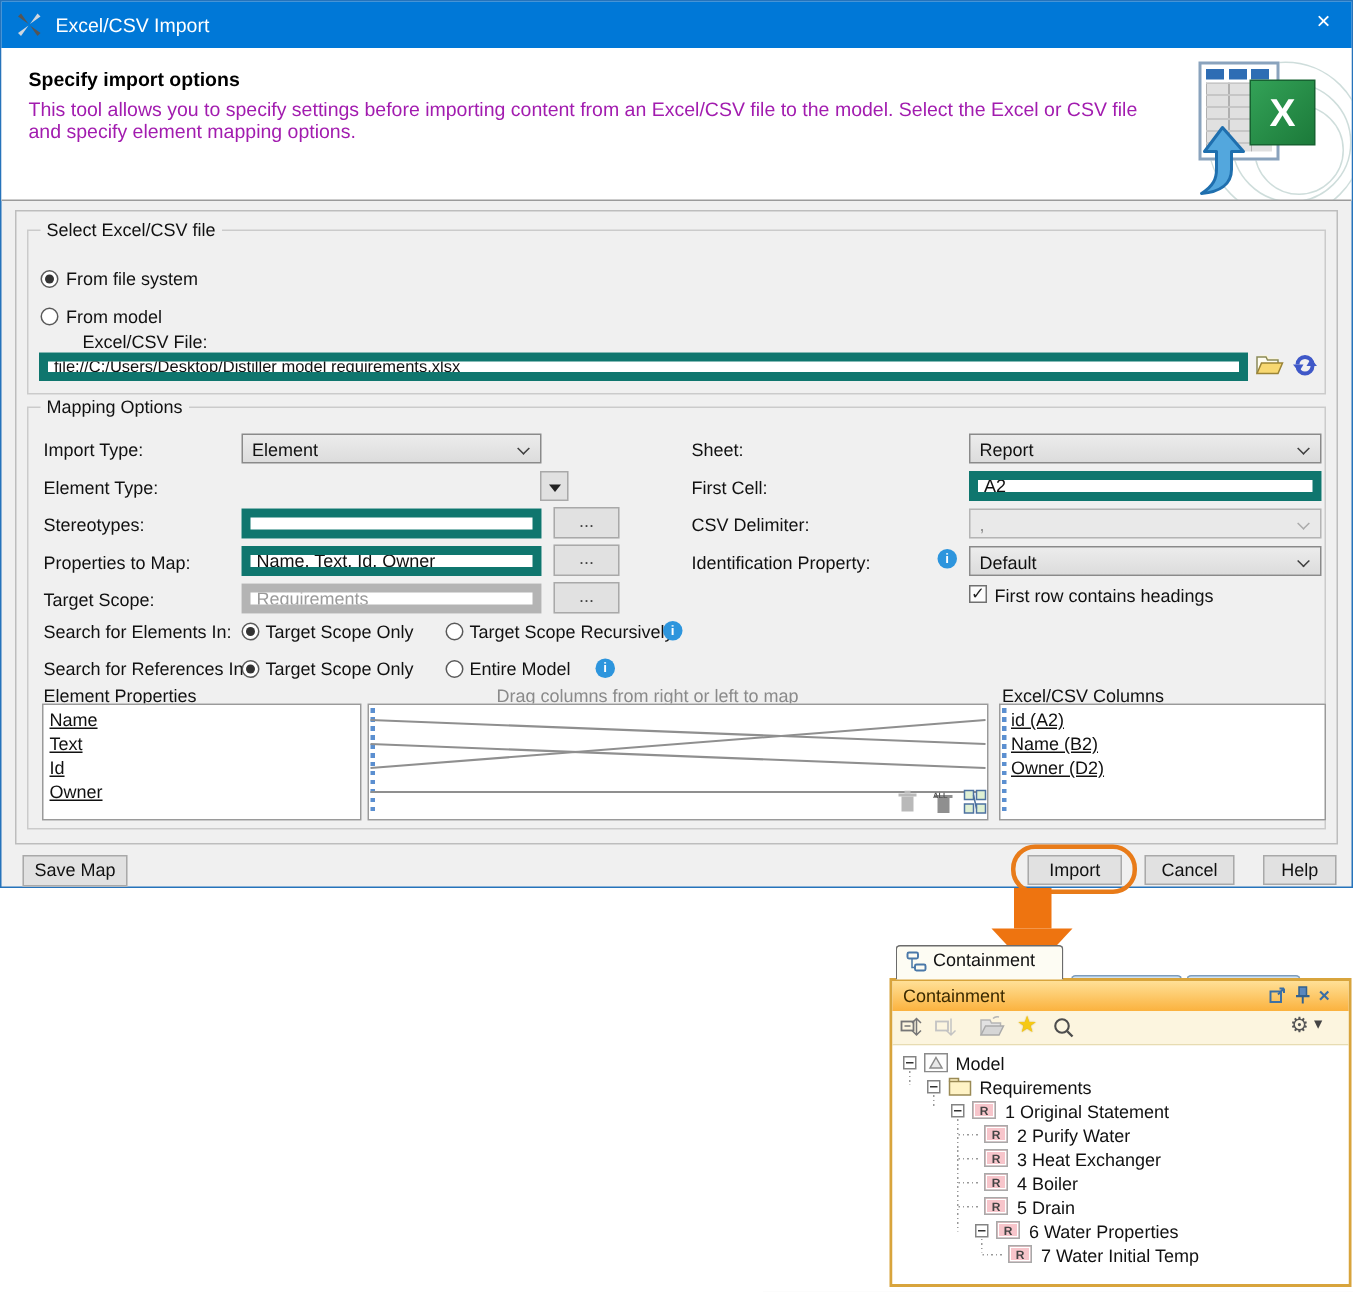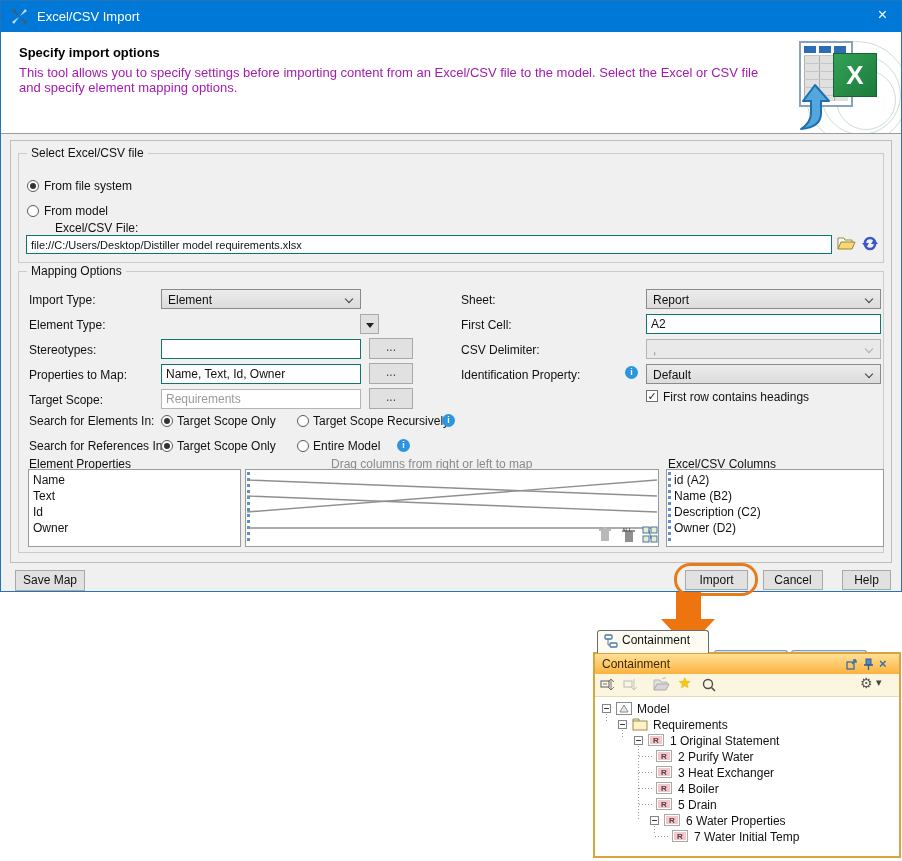--- a/index.html
+++ b/index.html
@@ -39,36 +39,36 @@
 
   .lbl { position:absolute; font-size:12px; color:#111; white-space:nowrap; }
   .graytxt { color:#8a8a8a; }
 
   
   .radio { position:absolute; width:12px; height:12px; border:1px solid #5a5a5a; border-radius:50%; background:#fff; }
   .radio.sel::after { content:""; position:absolute; left:2px; top:2px; width:6px; height:6px; border-radius:50%; background:#333; }
   .cb { position:absolute; width:12px; height:12px; border:1px solid #707070; background:#fcfcfc; font-size:11px; line-height:11px; text-align:center; color:#222; }
 
   
-  .tinput { position:absolute; background:#fff; border:1px solid #0f766e; font-size:11px; color:#111; padding:2px 4px; font-family:"Liberation Sans",sans-serif; }
+  .tinput { position:absolute; background:#fff; border:6px solid #0f766e; font-size:11px; color:#111; padding:2px 4px; font-family:"Liberation Sans",sans-serif; }
   .combo { position:absolute; height:20px; background:linear-gradient(#ececec,#dcdcdc); border:1px solid #8a8a8a; font-size:12px; color:#111; }
   .combo .cval { position:absolute; left:6px; top:3px; white-space:nowrap; }
   .combo.disabled { background:#e9e9e9; border-color:#b4b4b4; color:#9a9a9a; }
   .chev { position:absolute; right:8px; top:6px; width:6px; height:6px; border-right:1.6px solid #3c3c3c; border-bottom:1.6px solid #3c3c3c; transform:rotate(45deg); }
   .combo.disabled .chev { border-color:#aaa; }
   .btn { position:absolute; background:#e1e1e1; border:1px solid #a9a9a9; font-size:12px; color:#111; text-align:center; cursor:pointer; }
   .dotbtn { line-height:17px; color:#444; }
 
   .rbadge { display:inline-block; width:15px; height:11px; background:#f7c5cb; border:1px solid #c6959c; color:#555; font-size:8px; font-weight:bold; text-align:center; line-height:10px; vertical-align:middle; }
 
   .info { position:absolute; width:13px; height:13px; border-radius:50%; background:#2d95dd; color:#fff; font-size:9px; font-weight:bold; text-align:center; line-height:13px; }
 
   
   .listbox { position:absolute; background:#fff; border:1px solid #9a9a9a; font-size:12px; color:#111; padding-top:2px; }
-  .listbox .li { padding:0 4px; height:16px; line-height:16px; white-space:nowrap; }
+  .listbox .li { padding:0 4px; height:16px; line-height:16px; white-space:nowrap;text-decoration:underline; }
   #maparea { position:absolute; left:244px; top:468px; width:414px; height:78px; background:#fff; border:1px solid #9a9a9a; }
   .dots { position:absolute; width:3px; background:repeating-linear-gradient(180deg,#5b8fd0 0 3px,transparent 3px 6px); }
   .maptool { position:absolute; width:17px; height:16px; }
 
   
   .ring { position:absolute; border:3px solid #e87b19; border-radius:16px; background:transparent; }
 
   
   #arrow-shaft { position:absolute; left:676px; top:592px; width:25px; height:27px; background:#ee7410; }
   #arrow-head { position:absolute; left:661px; top:619px; width:0; height:0; border-left:27px solid transparent; border-right:27px solid transparent; border-top:29px solid #ee7410; }
@@ -267,21 +267,20 @@
             <rect x="9" y="10" width="6" height="6" fill="#dff0d4" stroke="#4d72a0"></rect>
           <line x1="7" y1="4" x2="9" y2="13" stroke="#4d72a0"></line>
         </svg>
       </span>
     </div>
 
     <div class="listbox" style="left:665px; top:468px; width:218px; height:78px;">
       <div class="dots" style="left:1px; top:2px; height:72px;"></div>
       <div class="li" style="padding-left:7px;">id (A2)</div>
       <div class="li" style="padding-left:7px;">Name (B2)</div>
-      <div class="li" style="padding-left:7px;">Description (C2)</div>
       <div class="li" style="padding-left:7px;">Owner (D2)</div>
     </div>
 
     <div class="btn" style="left:14px; top:569px; width:70px; height:21px; line-height:19px;">Save Map</div>
     <div class="ring" style="left:673px; top:562px; width:84px; height:33px;"></div>
     <div class="btn" style="left:684px; top:569px; width:63px; height:20px; line-height:18px;">Import</div>
     <div class="btn" style="left:762px; top:569px; width:60px; height:20px; line-height:18px;">Cancel</div>
     <div class="btn" style="left:841px; top:569px; width:49px; height:20px; line-height:18px;">Help</div>
   </div>
 

